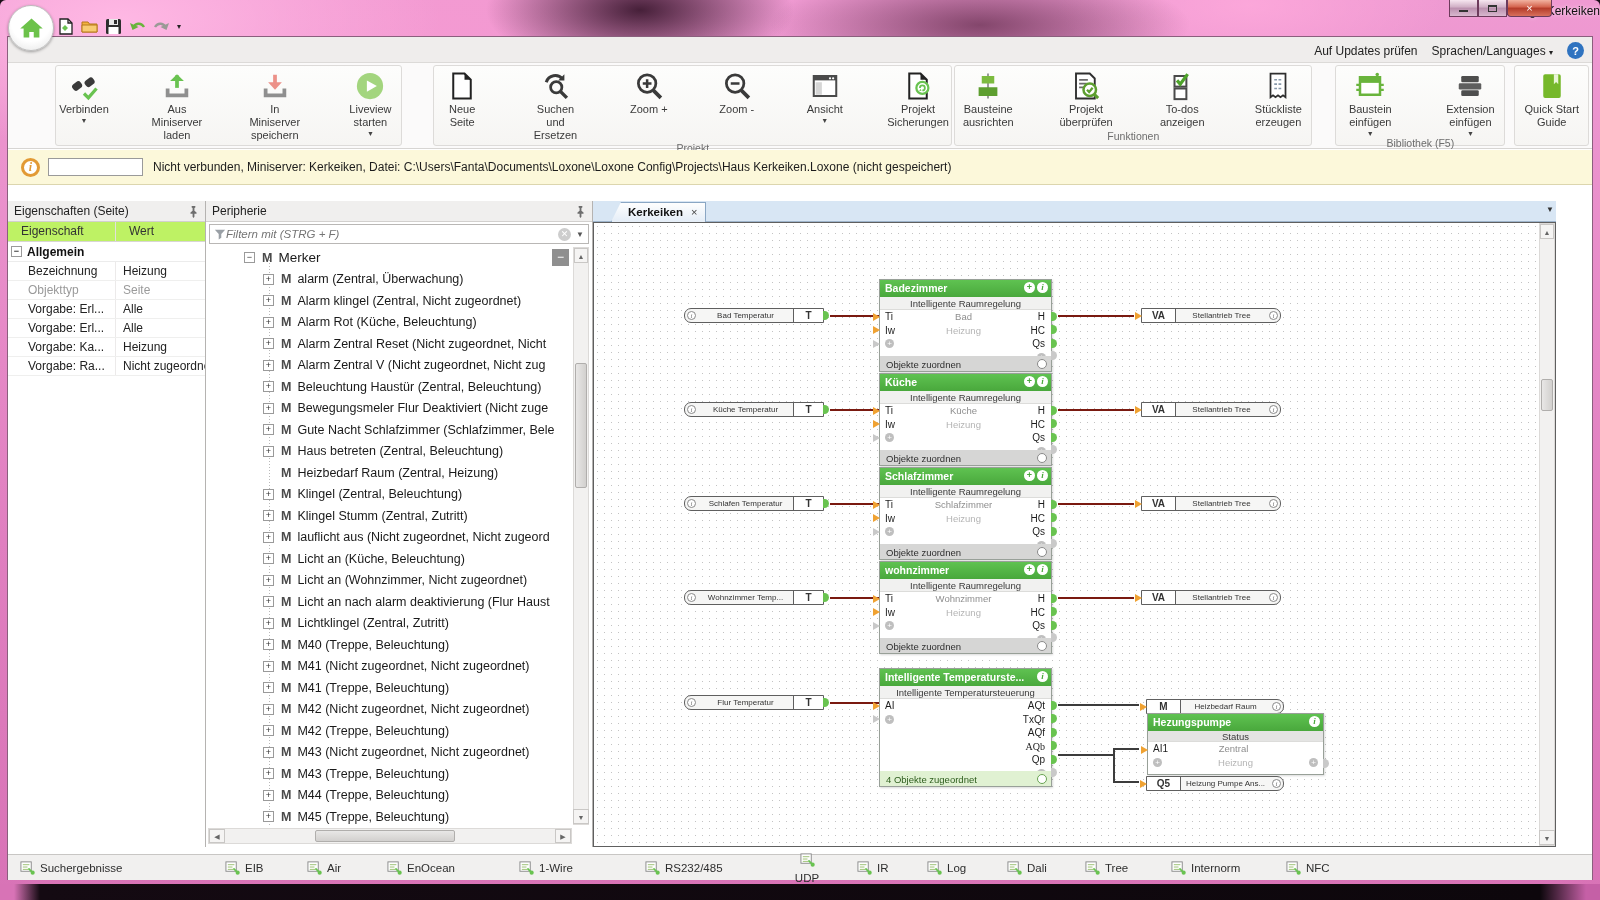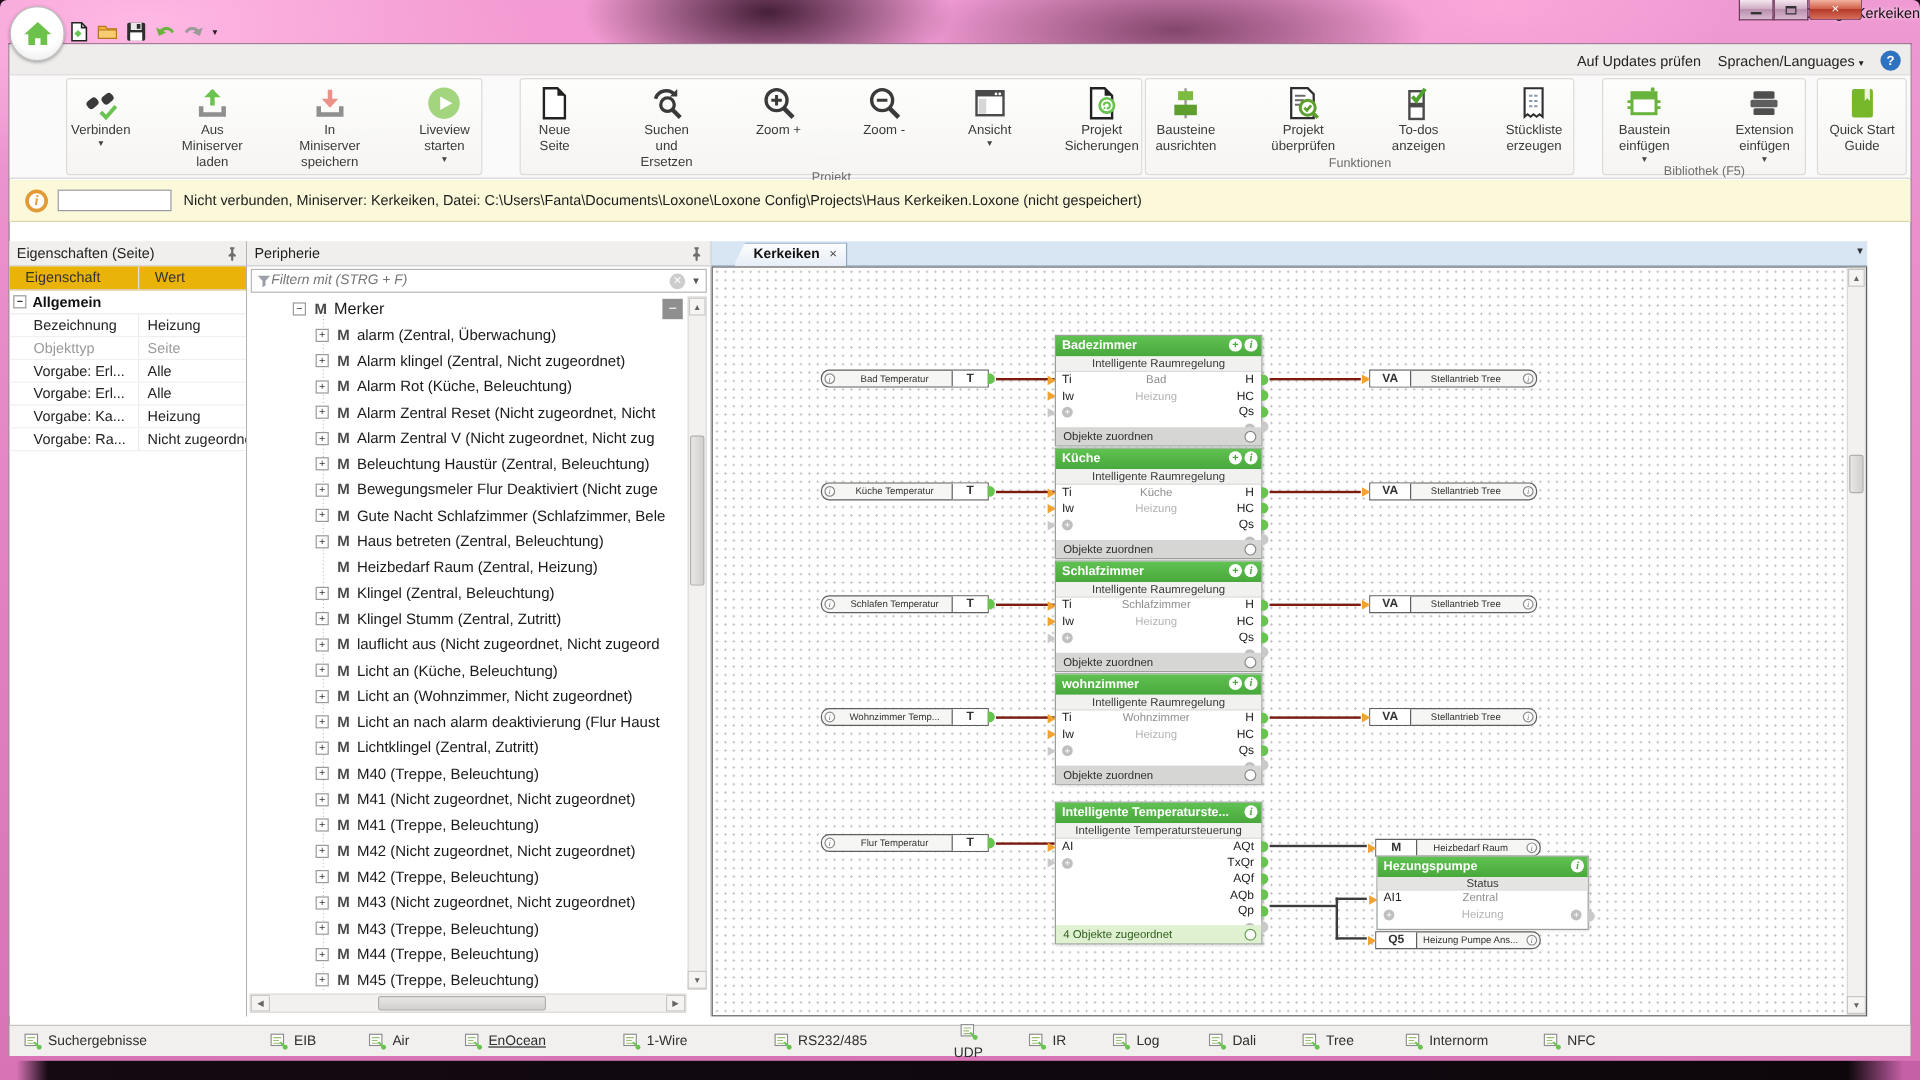--- a/index.html
+++ b/index.html
@@ -83,21 +83,21 @@
 
   
   .main { position:absolute; left:0; top:148px; width:100%; height:668px;margin-top:16px; }
   .panel-hdr { height:21px; background:#f0efee; border-bottom:1px solid #d2d0ce;
     font-size:12px; color:#222; display:flex; align-items:center; padding:0 6px; }
   .panel-hdr .sp { flex:1; }
   .pin { width:11px; height:13px; }
 
   .props { position:absolute; left:0; top:0; width:198px; height:646px; background:#fff;
     border-right:1px solid #b5b3b1; }
-  .pcols { height:20px; display:flex; border-bottom:1px solid #d8d6d4; background:#eab308;
+  .pcols { height:20px; display:flex; border-bottom:1px solid #d8d6d4; background:#bef264;
     font-size:12px; color:#333; }
   .pcols div { padding:2px 0 0 13px; }
   .pcols .c1 { width:108px; border-right:1px solid #e2e0de; }
   .prow-group { display:flex; align-items:center; height:20px; border-bottom:1px solid #ececec;
     font-size:12px; font-weight:bold; color:#111; }
   .minusbox { width:11px; height:11px; border:1px solid #9a9a9a; font-size:9px; line-height:9px;
     text-align:center; color:#333; margin:0 5px 0 3px; background:#fff; }
   .prow { display:flex; height:19px; border-bottom:1px solid #efefee; font-size:12px; color:#222; }
   .prow .c1 { width:108px; padding:2px 2px 0 20px; border-right:1px solid #eceaea;
     overflow:hidden; white-space:nowrap; }
@@ -211,21 +211,21 @@
   .room-row .sensor { left:90px; top:29px; width:140px; }
   .room-row .sink { left:547px; top:29px; width:140px; }
 
   
   .statusbar { position:absolute; left:0; bottom:0; width:100%; height:26px; background:#f1f0ef;
     border-top:1px solid #c8c6c4; display:flex; align-items:center; }
   .sitem { display:flex; align-items:center; gap:5px; font-size:11.5px; color:#2e2e2e;
     padding-left:12px; flex:none; }
   .sitem svg { width:15px; height:15px; }
   .sitem:nth-child(1){width:205px;} .sitem:nth-child(2){width:82px;} .sitem:nth-child(3){width:80px;}
-  .sitem:nth-child(4){width:132px;text-decoration:underline;} .sitem:nth-child(5){width:126px;} .sitem:nth-child(6){width:124px;}
+  .sitem:nth-child(4){width:132px;} .sitem:nth-child(5){width:126px;} .sitem:nth-child(6){width:124px;}
   .sitem:nth-child(7){width:88px;flex-direction:column;} .sitem:nth-child(8){width:70px;} .sitem:nth-child(9){width:80px;}
   .sitem:nth-child(10){width:78px;} .sitem:nth-child(11){width:86px;} .sitem:nth-child(12){width:115px;}
   .sitem:nth-child(13){width:80px;}
 </style>
 </head>
 <body>
 
 <div class="frame">
   <div class="titlebar">
     <div class="title-text">Loxone Config - Kerkeiken</div>
@@ -947,21 +947,21 @@
               <div class="prt-row" style="justify-content: flex-end; --i: 0;">
                   <span class="out" style="width:100%;">AQt</span>
                 </div>
                 <div class="prt-row" style="justify-content: flex-end; --i: 1;">
                   <span class="out" style="width:100%;">TxQr</span>
                 </div>
                 <div class="prt-row" style="justify-content: flex-end; --i: 2;">
                   <span class="out" style="width:100%;">AQf</span>
                 </div>
                 <div class="prt-row" style="justify-content: flex-end; --i: 3;">
-                  <span class="out" style="width:100%;">AQb</span>
+                  <span class="out" style="width:100%;font-family:Liberation Serif, serif;">AQb</span>
                 </div>
                 <div class="prt-row" style="justify-content: flex-end; --i: 4;">
                   <span class="out" style="width:100%;">Qp</span>
                 </div>
               <div class="prt-row">
                   <span class="plus-c r">+</span>
                 </div>
             </div>
             <div class="blk-foot green">
                 <span>4 Objekte zugeordnet</span>

